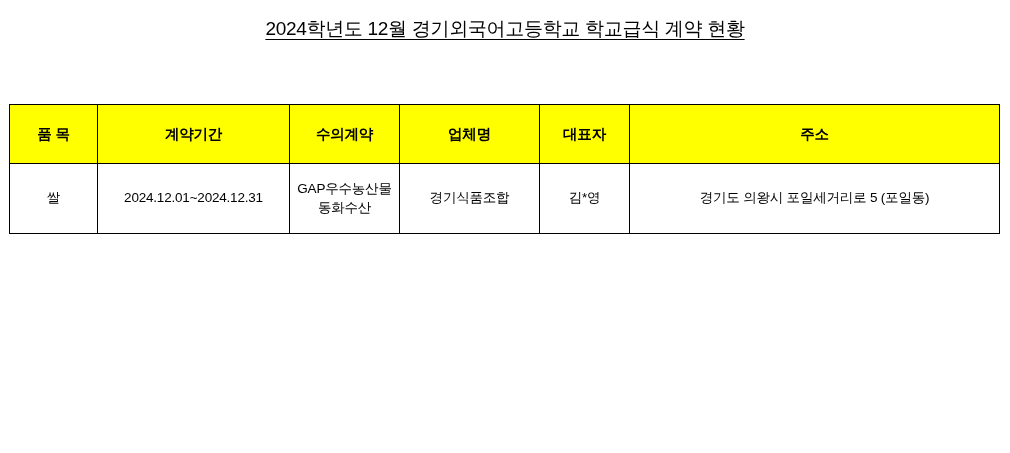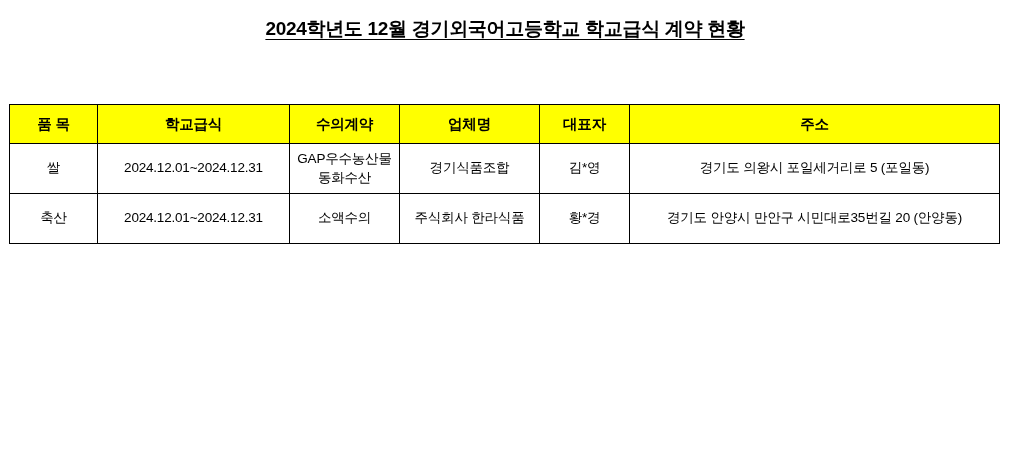--- a/index.html
+++ b/index.html
@@ -16,21 +16,21 @@
   }
   .page {
     position: relative;
     width: 1010px;
     height: 453px;
     box-sizing: border-box;
   }
   .doc-title {
     text-align: center;
     font-size: 19px;
-    font-weight: bold;
+    font-weight: normal;
     letter-spacing: -0.3px;
     text-decoration: underline;
     text-underline-offset: 4px;
     margin-top: 16px;
     margin-bottom: 0;
     line-height: 1.4;
   }
   .table-wrap {
     position: absolute;
     left: 9px;
@@ -43,21 +43,21 @@
     table-layout: fixed;
     background: #ffffff;
   }
   table.contract th,
   table.contract td {
     border: 1px solid #000000;
     text-align: center;
     vertical-align: middle;
     font-size: 13.5px;
     letter-spacing: -0.2px;
-    padding: 0 2px;
+    padding: 10px 2px;
   }
   table.contract thead th {
     background: #ffff00;
     font-weight: bold;
     height: 38px;
     font-size: 14.5px;
   }
   table.contract tbody td {
     height: 49px;
     line-height: 1.35;
@@ -90,21 +90,21 @@
         <col class="col-item">
         <col class="col-period">
         <col class="col-method">
         <col class="col-company">
         <col class="col-rep">
         <col class="col-address">
       </colgroup>
       <thead>
         <tr>
           <th>품 목</th>
-          <th>학교급식</th>
+          <th>계약기간</th>
           <th>수의계약</th>
           <th>업체명</th>
           <th>대표자</th>
           <th>주소</th>
         </tr>
       </thead>
       <tbody>
 
         <tr>
           <td class="cell-item">쌀</td>
@@ -115,32 +115,20 @@
           </td>
           <td class="cell-company">
             <span class="twoline">경기식품조합</span>
           </td>
           <td class="cell-rep">김*영</td>
           <td class="cell-address">경기도 의왕시 포일세거리로 5 (포일동)</td>
         </tr>
 
 
 
-        <tr>
-          <td class="cell-item">축산</td>
-          <td class="cell-period">2024.12.01~2024.12.31</td>
-          <td class="cell-method">
-            <span class="twoline">소액수의</span>
-          </td>
-          <td class="cell-company">
-            <span class="twoline">주식회사 한라식품</span>
-          </td>
-          <td class="cell-rep">황*경</td>
-          <td class="cell-address">경기도 안양시 만안구 시민대로35번길 20 (안양동)</td>
-        </tr>
 
 
 
       </tbody>
     </table>
   </div>
 
 </div>
 
 </body></html>

